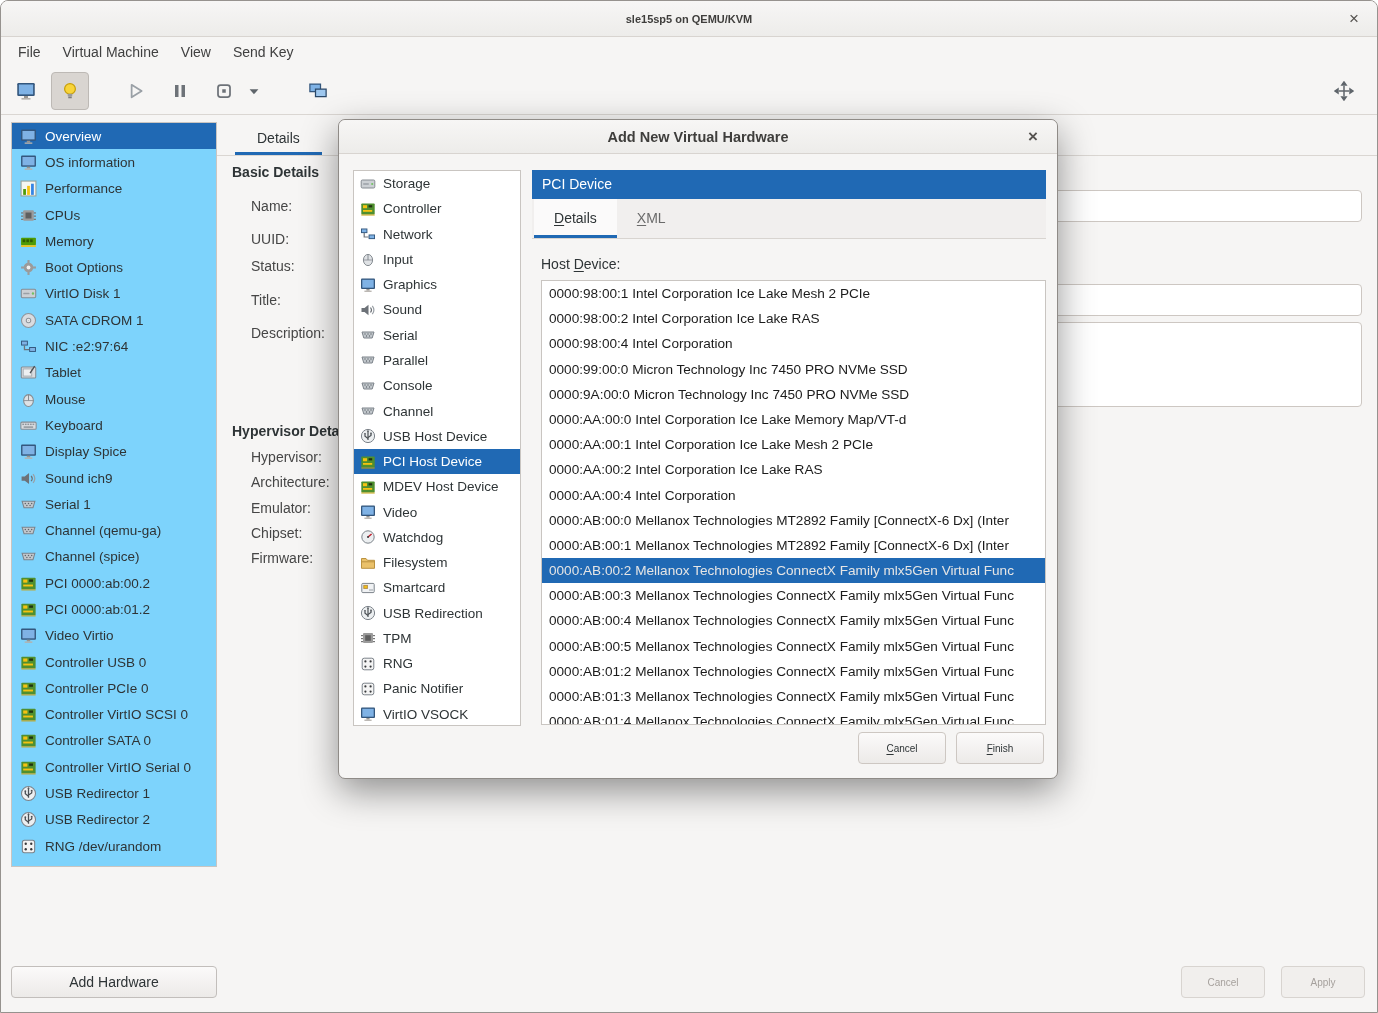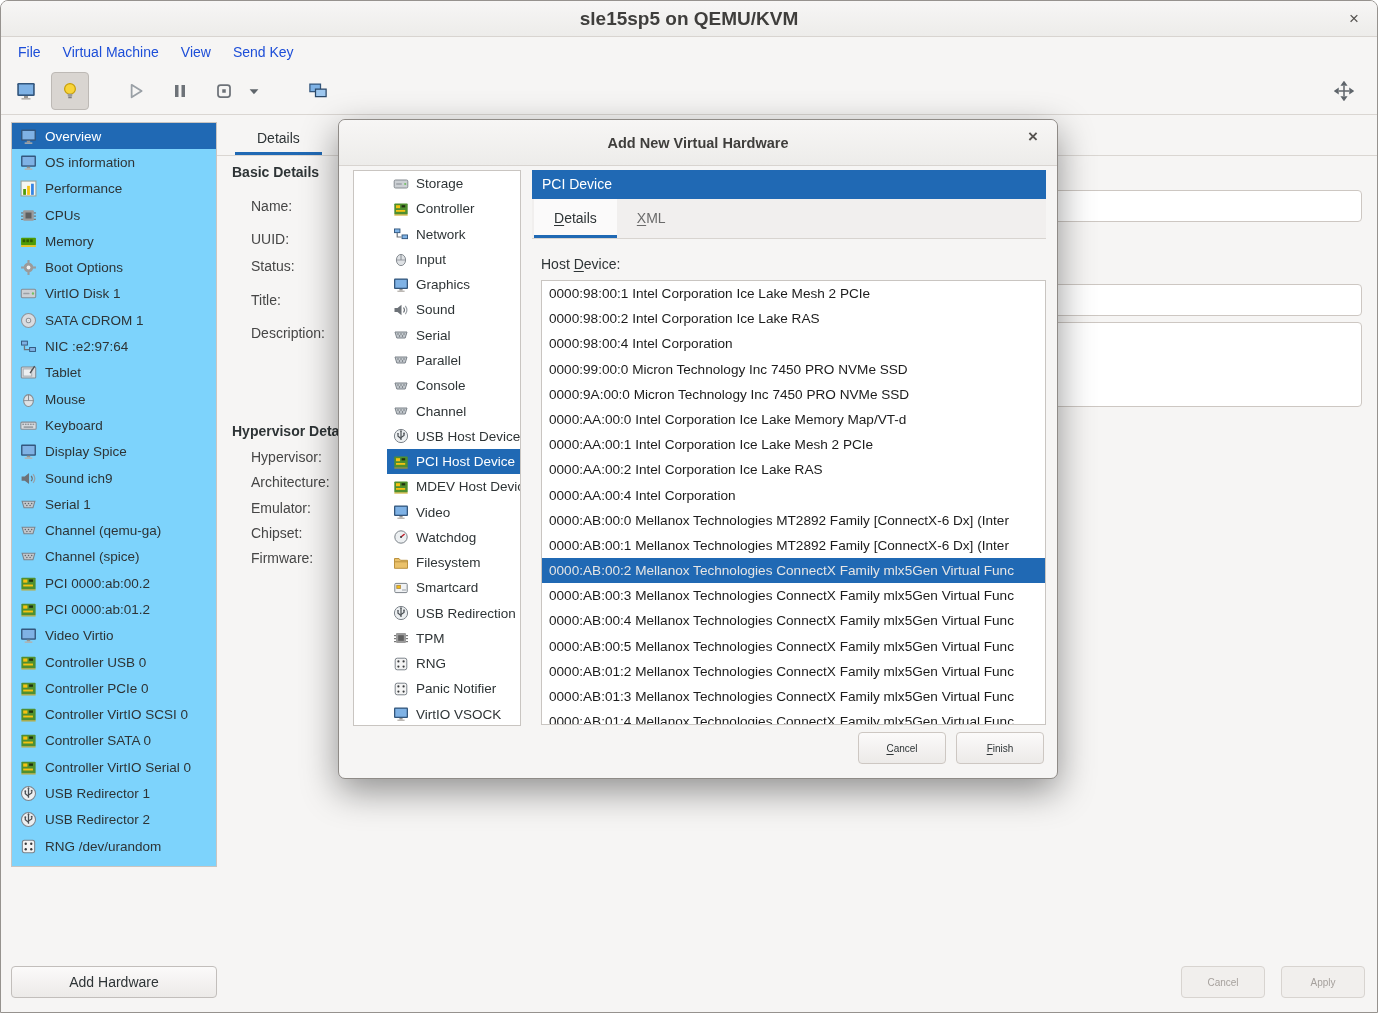--- a/index.html
+++ b/index.html
@@ -4,26 +4,26 @@
 <style>
   * { margin:0; padding:0; box-sizing:border-box; }
   :root { --accent:#2069b4; }
   html,body { width:1378px; height:1013px; }
   body { font-family:"Liberation Sans","DejaVu Sans",sans-serif; font-size:14px; color:#2e3436; background:#ffffff; position:relative; overflow:hidden; }
 
   .window { position:absolute; inset:0; background:#f6f5f4; border:1px solid #96928e; border-radius:8px 8px 0 0; overflow:hidden; }
 
   
   .titlebar { position:absolute; left:0; right:0; top:0; height:36px; background:linear-gradient(#f7f6f5,#edecea); border-bottom:1px solid #d8d4d0; display:flex; align-items:center; justify-content:center; }
-  .titlebar .title { font-weight:bold; color:#3f3e3c; font-size:19px; }
+  .titlebar .title { font-weight:bold; color:#3f3e3c; font-size:11px; }
   .win-close { position:absolute; right:12px; top:7px; width:22px; height:22px; text-align:center; line-height:21px; font-size:17px; color:#55524f; cursor:default; }
 
   
   .menubar { position:absolute; left:0; right:0; top:36px; height:30px; display:flex; align-items:center; padding-left:6px; background:#f6f5f4; }
-  .menu-item { padding:5px 11px; color:#1d4ed8; }
+  .menu-item { padding:5px 11px; color:#404040; }
 
   
   .toolbar { position:absolute; left:0; right:0; top:66px; height:48px; border-bottom:1px solid #dad6d2; display:flex; align-items:center; background:#f6f5f4; }
   .tb-btn { width:38px; height:38px; margin-left:6px; display:flex; align-items:center; justify-content:center; background:transparent; border:1px solid transparent; border-radius:4px; }
   .tb-btn.active { background:#d9d5d1; border-color:#bdb9b5; }
   .tb-btn.narrow { width:22px; margin-left:0; }
   .tb-btn.gap { margin-left:34px; }
   .tb-btn.right { margin-left:auto; margin-right:14px; }
   .toolbar .tb-btn:nth-child(3){ margin-left:28px; }
   .tb-btn .icon, .tb-btn .icon svg { width:20px; height:20px; display:block; }
@@ -49,24 +49,24 @@
   .fld-name  { left:340px; top:189px; right:15px; height:32px; }
   .fld-title { left:340px; top:283px; right:15px; height:32px; }
   .fld-desc  { left:340px; top:321px; right:15px; height:85px; resize:none; padding-top:6px; }
 
   .main-actions { position:absolute; right:12px; bottom:14px; display:flex; gap:16px; }
   .btn { min-width:84px; height:32px; border:1px solid #cdc7c2; border-radius:4px; background:linear-gradient(#fbfafa,#eceae8); font-family:inherit; font-size:10px; color:#2e3436; padding:0 18px; }
   .btn.disabled { color:#a6a19d; background:#f1efed; border-color:#d8d4d0; }
 
   
   .dialog { position:absolute; left:337px; top:118px; width:720px; height:660px; background:#f6f5f4; border:1px solid #8f8b87; border-radius:7px; box-shadow:0 12px 36px rgba(0,0,0,.42); z-index:10; }
-  .dlg-title { height:46px; display:flex; align-items:center; justify-content:center; font-weight:bold; color:#3f3e3c; background:linear-gradient(#f7f6f5,#edecea); border-bottom:1px solid #d8d4d0; border-radius:7px 7px 0 0; font-size:14.5px; }
+  .dlg-title { height:34px; display:flex; align-items:center; justify-content:center; font-weight:bold; color:#3f3e3c; background:linear-gradient(#f7f6f5,#edecea); border-bottom:1px solid #d8d4d0; border-radius:7px 7px 0 0; font-size:14.5px; }
   .dlg-close { position:absolute; right:13px; top:6px; width:22px; height:22px; text-align:center; line-height:21px; font-size:17px; color:#55524f; }
 
-  .hw-list { position:absolute; left:14px; top:50px; width:168px; height:556px; background:#fff; border:1px solid #c9c5c1; overflow:hidden;padding-left:33px; }
+  .hw-list { position:absolute; left:14px; top:50px; width:168px; height:556px; background:#fff; border:1px solid #c9c5c1; overflow:hidden; }
   .hw-row { height:25.27px; display:flex; align-items:center; gap:7px; padding-left:6px; font-size:13.5px; white-space:nowrap; }
   .hw-row.selected { background:var(--accent); color:#fff; }
   .hw-row .icon, .hw-row .icon svg { width:16px; height:16px; display:block; flex:none; }
 
   .pci-header { position:absolute; left:193px; top:50px; width:514px; height:29px; background:var(--accent); color:#fff; line-height:29px; padding-left:10px; font-size:14px; }
   .dlg-tabs { position:absolute; left:193px; top:79px; width:514px; height:40px; background:#f1efee; border-bottom:1px solid #d8d4d0; display:flex; padding-left:2px; }
   .dlg-tab { padding:0 20px; line-height:39px; color:#6a6a6a; }
   .dlg-tab.selected { color:#2e3436; background:#fbfafa; box-shadow:inset 0 -3px 0 var(--accent); }
   .host-label { position:absolute; left:202px; top:136px; font-size:14px; color:#2e3436; }
 

